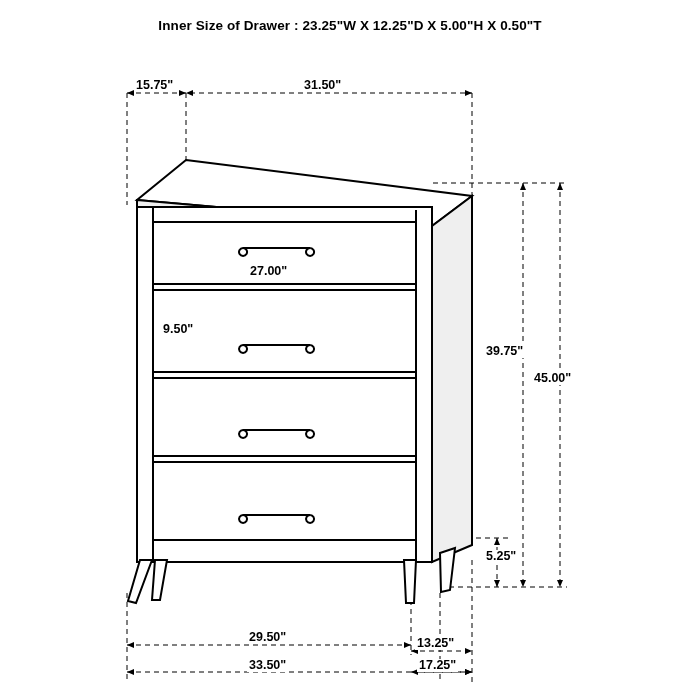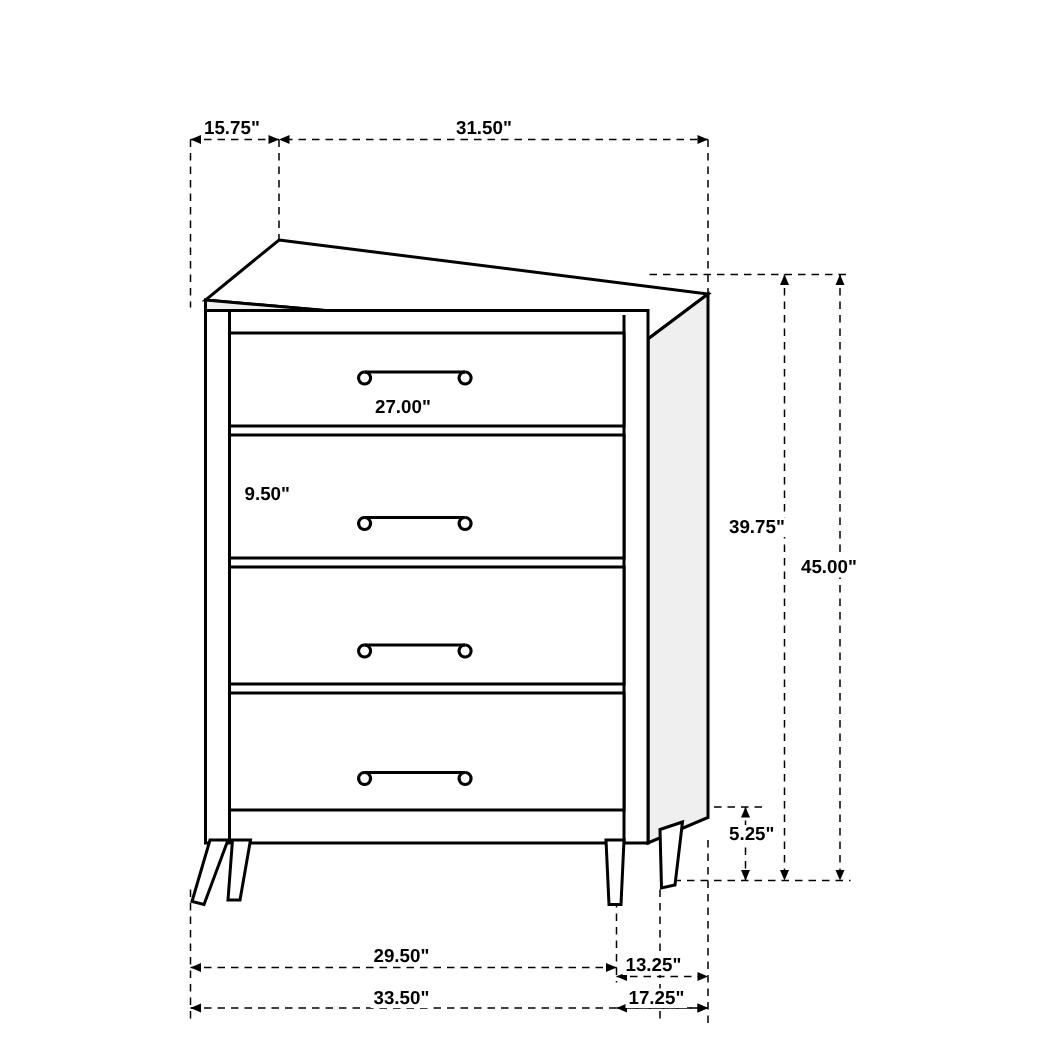--- a/index.html
+++ b/index.html
@@ -42,20 +42,21 @@
     position: absolute;
     left: 0;
     top: 0;
   }
 </style>
 </head>
 <body>
 
 <div id="stage">
 
+  <div id="title">Inner Size of Drawer : 23.25"W X 12.25"D X 5.00"H X 0.50"T</div>
 
   <svg id="art" width="700" height="700" viewBox="0 0 700 700">
 
     <g stroke="#000000" stroke-width="1" fill="none" stroke-dasharray="5,4">
 
       <line x1="127" y1="93" x2="472" y2="93"></line>
 
       <line x1="127" y1="93" x2="127" y2="205"></line>
       <line x1="186" y1="93" x2="186" y2="160"></line>
       <line x1="472" y1="93" x2="472" y2="225"></line>

